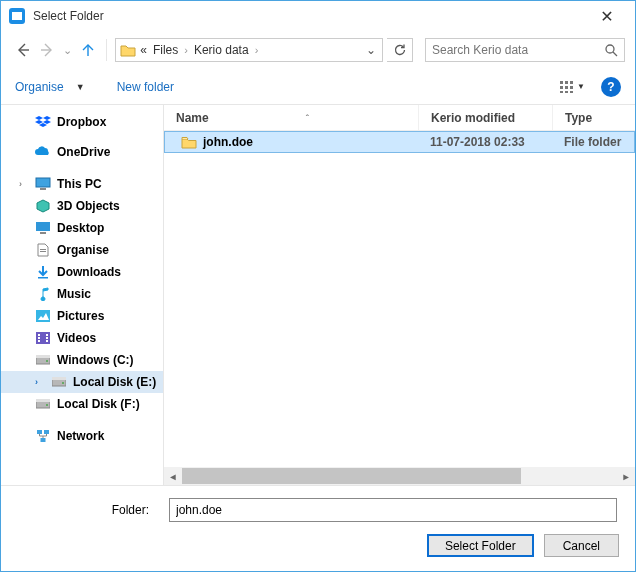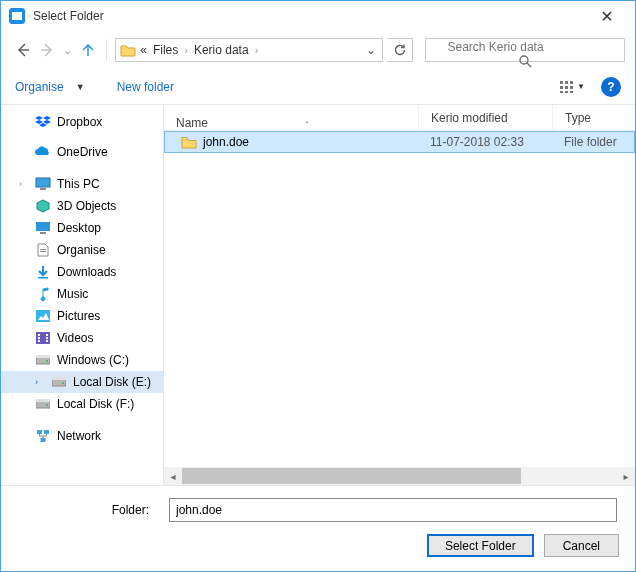--- a/index.html
+++ b/index.html
@@ -21,52 +21,52 @@
 .sep-v { width: 1px; height: 22px; background: #e6e6e6; margin: 0 4px; }
 
 .address { flex: 1; height: 24px; border: 1px solid #ccc; display: flex; align-items: center; padding: 0 2px; }
 .addr-folder-icon { width: 16px; height: 16px; display: flex; align-items: center; justify-content: center; margin: 0 2px;}
 .addr-text { display: flex; align-items: center; gap: 2px; color: #333; }
 .addr-crumb { padding: 0 2px; }
 .addr-grow { flex: 1; }
 .addr-drop { color: #555; padding: 0 4px; }
 
 .refresh { width: 26px; height: 24px; border: 1px solid #ccc; border-left: none; display:flex; align-items:center; justify-content:center; color:#555;}
-.searchbox { width: 200px; height: 24px; border: 1px solid #ccc; margin-left: 8px; display: flex; align-items: center; padding: 1px 6px; flex-direction: column; }
+.searchbox { width: 200px; height: 24px; border: 1px solid #ccc; margin-left: 8px; display: flex; align-items: center; padding: 8px 6px; }
 .searchbox input { border: none; outline: none; flex: 1; color: #777; font-size: 12px; background: transparent; }
 .searchbox .mag { color: #555; font-size: 14px; }
 
 
 .toolbar { height: 36px; display: flex; align-items: center; padding: 0 14px; border-bottom: 1px solid #e6e6e6; }
 .toolbar .org { color: #1b6fc2; display: flex; align-items: center; gap: 12px; }
 .toolbar .org .drop { font-size: 9px; color: #333; }
 .toolbar .newf { color: #1b6fc2; margin-left: 32px; }
 .toolbar .spacer { flex: 1; }
 .toolbar .view { display: flex; align-items: center; gap: 2px; color: #555; margin-right: 16px; }
 .toolbar .help { width: 20px; height: 20px; border-radius: 50%; background: #0b6dd1; color: #fff; display:flex; align-items:center; justify-content:center; font-weight:bold; font-size:12px;}
 
 
-.bodysplit { flex: 1; display: flex; overflow: hidden; }
+.bodysplit { flex: 1; display: flex; overflow: hidden; font-weight: bold; }
 
 .tree { width: 163px; border-right: 1px solid #e6e6e6; padding-top: 6px; overflow: hidden;}
 .tree-group { margin-bottom: 10px; }
 .tree-item { height: 22px; display: flex; align-items: center; padding-left: 18px; gap: 6px; cursor: default; }
 .tree-item.child { padding-left: 34px; }
 .tree-item.selected { background: #d9e8f6; }
 .tree-item .icon { width:16px; height:16px; display:flex; align-items:center; justify-content:center; font-size:13px; }
 .tree-item .lbl { white-space: nowrap; }
 .tree-item .glyph { width: 10px; color: #888; font-size: 9px; visibility: hidden;}
 .tree-item.selected .glyph, .tree-item.expandable .glyph { visibility: visible; }
 .tree-item.selected .glyph { color: #1b6fc2; }
 
 
 .listpane { flex: 1; display: flex; flex-direction: column; overflow: hidden; position: relative; }
 .colheads { height: 26px; display: flex; align-items: center; border-bottom: 1px solid #eee; color: #444; }
 .col { padding: 0 12px; height: 100%; display: flex; align-items: center; border-right: 1px solid #f0f0f0; }
-.col.name { flex: 1; align-items: flex-end; }
+.col.name { flex: 1; }
 .col.name .sort { margin: 0 auto; color: #777; font-size: 9px; }
 .col.date { width: 134px; }
 .col.type { width: 82px; border-right: none;}
 .filerows { flex: 1; overflow: hidden; }
 .filerow { height: 22px; display: flex; align-items: center; }
 .filerow.selected { background: #cde8ff; border: 1px solid #7bb9e8; }
 .fr-name { flex: 1; display: flex; align-items: center; gap: 6px; padding-left: 16px;}
 .fr-date { width: 134px; color: #555; padding: 0 12px;}
 .fr-type { width: 82px; color: #555; padding: 0 12px;}
 

